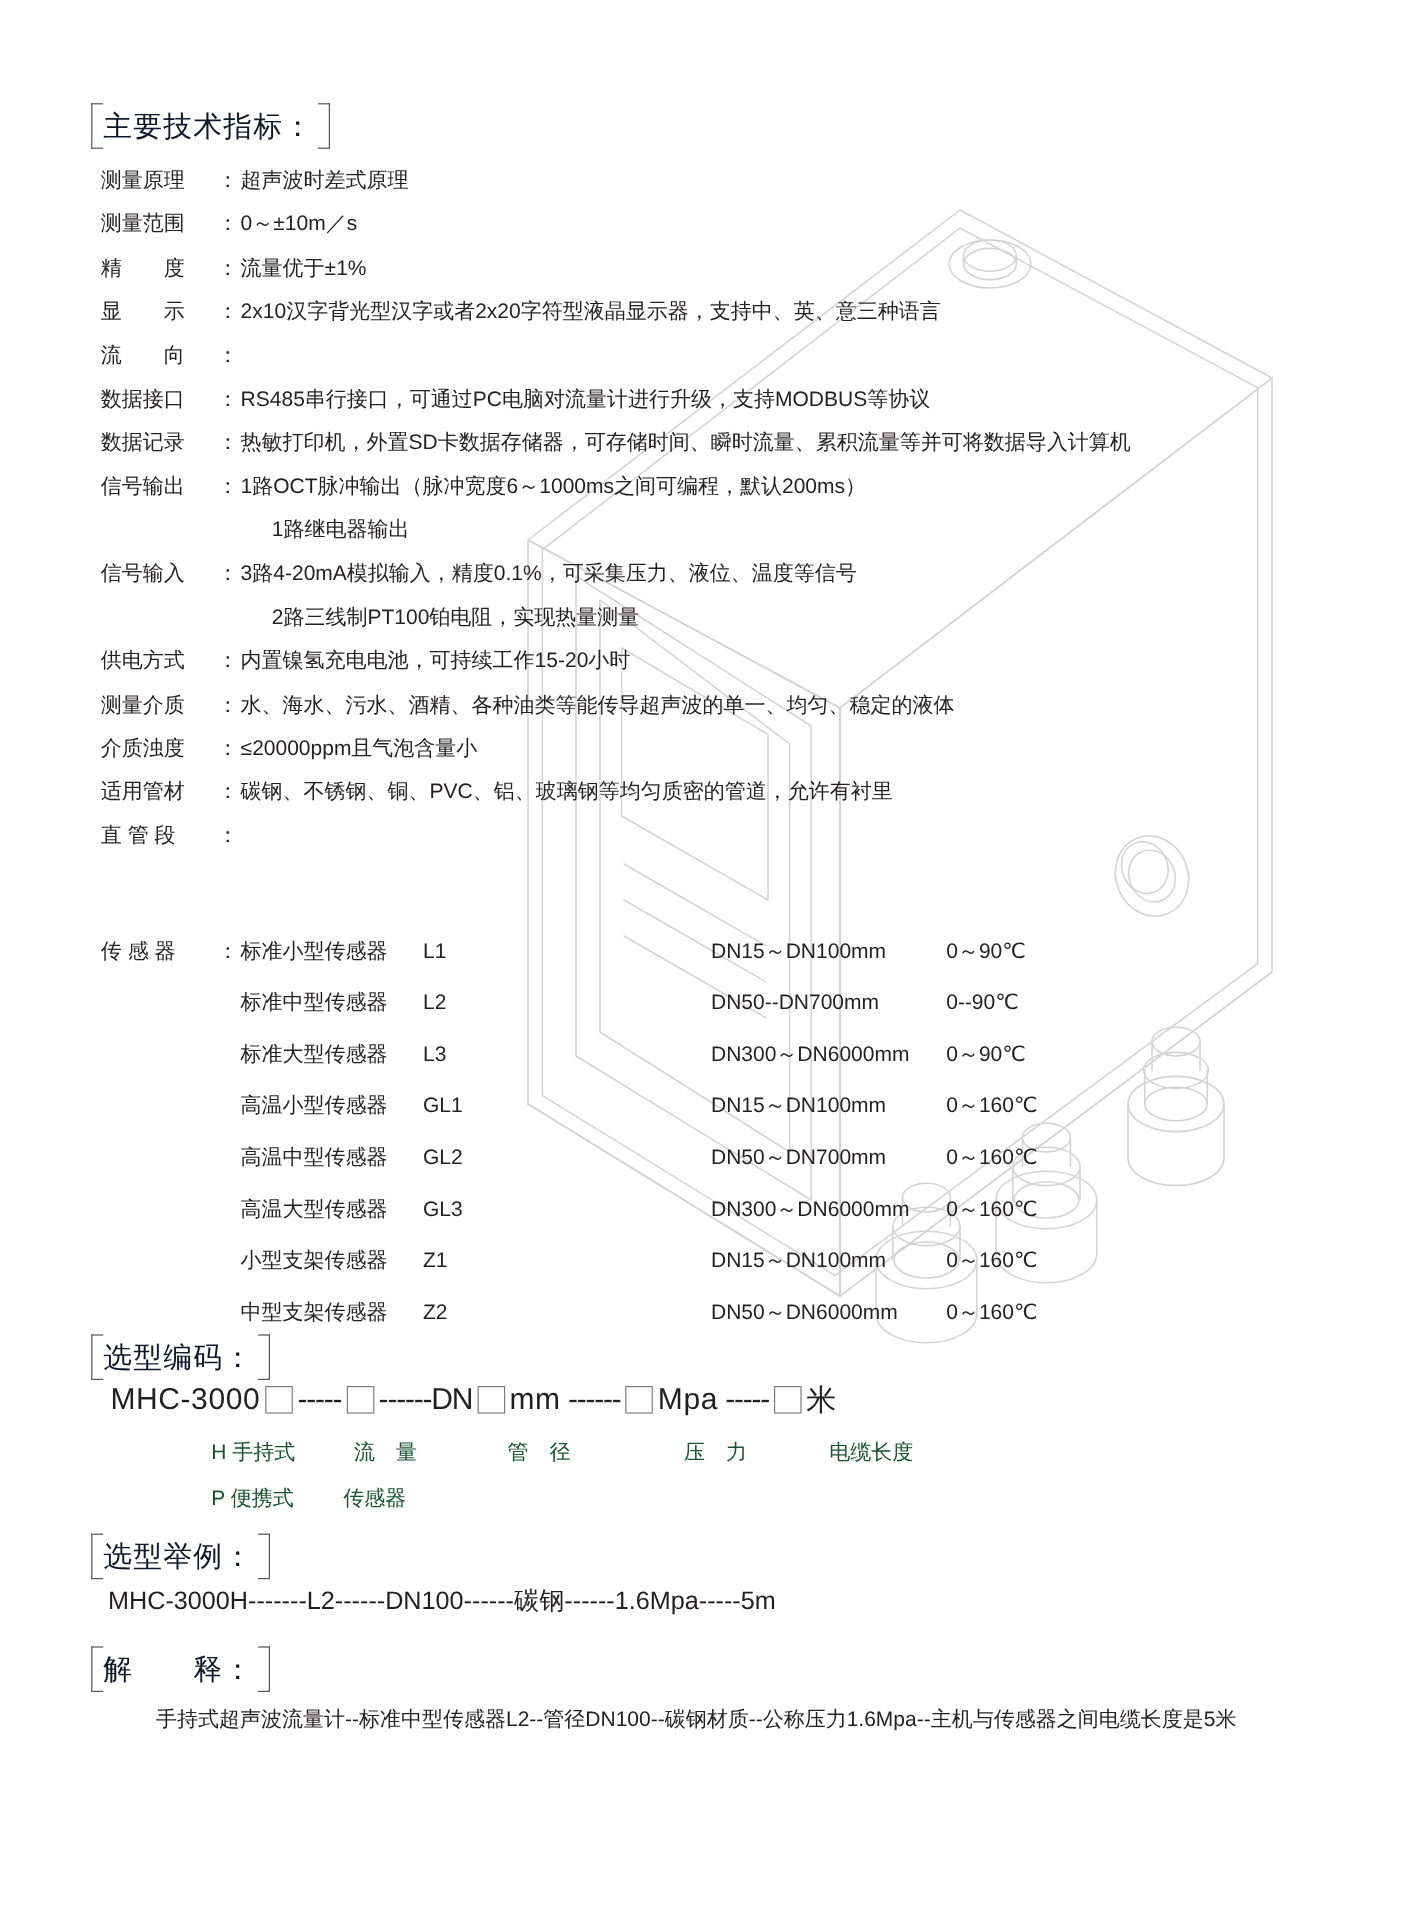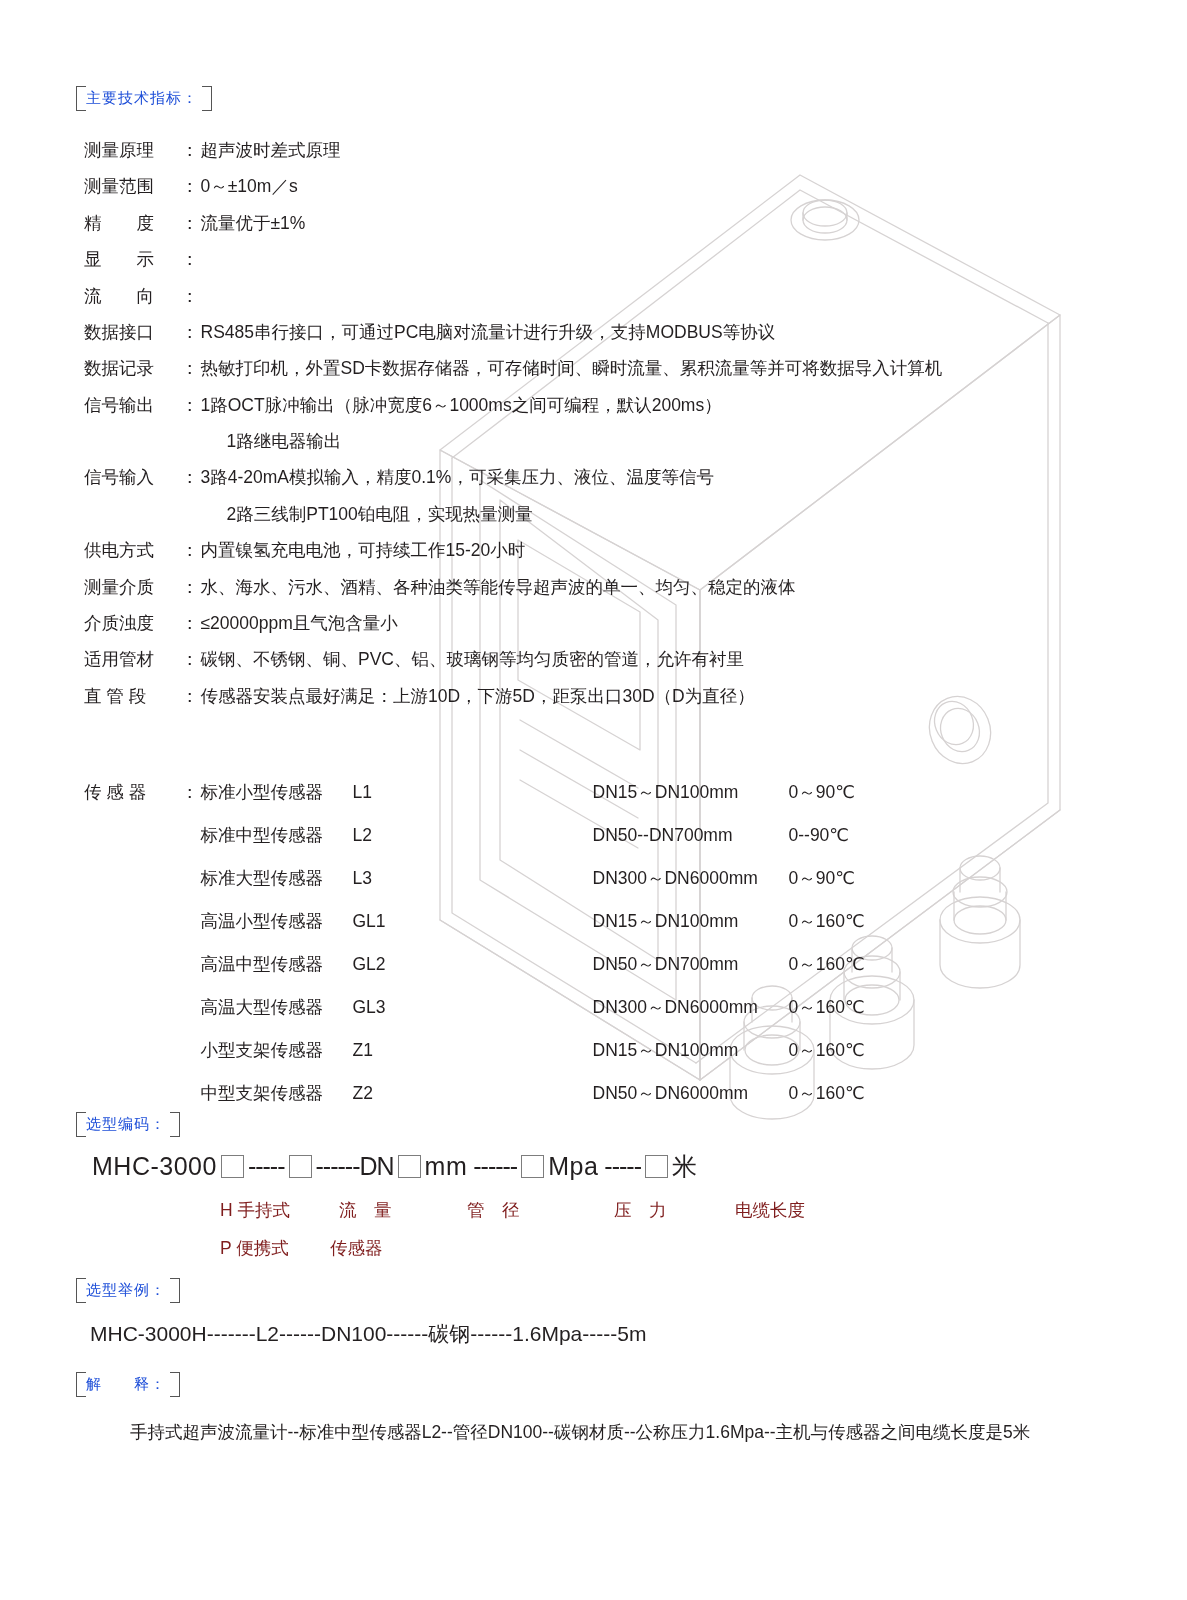--- a/index.html
+++ b/index.html
@@ -26,23 +26,23 @@
     left: 400px;
     width: 790px;
     height: 1010px;
     pointer-events: none;
     opacity: 0.85;
   }
 
   
   .sec-head {
     position: absolute;
-    font-size: 15px;
+    font-size: 24px;
     letter-spacing: 1px;
-    color: #1d4ed8;
+    color: #0f172a;
     padding: 3px 14px 3px 10px;
     white-space: nowrap;
   }
   .sec-head::before,
   .sec-head::after {
     content: "";
     position: absolute;
     width: 9px;
     top: 0;
     bottom: 0;
@@ -139,23 +139,22 @@
     height: 21px;
     border: 1.4px solid #7d7d7d;
     margin: 0 4px;
     vertical-align: middle;
   }
   .code-line .dash { letter-spacing: -1px; }
 
   .code-legend {
     position: absolute;
     font-size: 17.5px;
-    color: #7f1d1d;
-    white-space: nowrap;
-    margin-left: 44px;
+    color: #14532d;
+    white-space: nowrap;
   }
 
   
   .plain-line {
     position: absolute;
     left: 90px;
     font-size: 21px;
     letter-spacing: 0px;
     white-space: nowrap;
   }
@@ -248,20 +247,21 @@
       <span class="spec-value">0～±10m／s</span>
     </div>
     <div class="spec-row">
       <span class="spec-label spread">精　　度</span>
       <span class="spec-colon">：</span>
       <span class="spec-value">流量优于±1%</span>
     </div>
     <div class="spec-row">
       <span class="spec-label spread">显　　示</span>
       <span class="spec-colon">：</span>
+      <span class="spec-value">2x10汉字背光型汉字或者2x20字符型液晶显示器，支持中、英、意三种语言</span>
     </div>
     <div class="spec-row">
       <span class="spec-label spread">流　　向</span>
       <span class="spec-colon">：</span>
     </div>
     <div class="spec-row">
       <span class="spec-label">数据接口</span>
       <span class="spec-colon">：</span>
       <span class="spec-value">RS485串行接口，可通过PC电脑对流量计进行升级，支持MODBUS等协议</span>
     </div>
@@ -306,21 +306,20 @@
       <span class="spec-value">≤20000ppm且气泡含量小</span>
     </div>
     <div class="spec-row">
       <span class="spec-label">适用管材</span>
       <span class="spec-colon">：</span>
       <span class="spec-value">碳钢、不锈钢、铜、PVC、铝、玻璃钢等均匀质密的管道，允许有衬里</span>
     </div>
     <div class="spec-row">
       <span class="spec-label">直 管 段</span>
       <span class="spec-colon">：</span>
-      <span class="spec-value">传感器安装点最好满足：上游10D，下游5D，距泵出口30D（D为直径）</span>
     </div>
   </div>
 
   <div class="sensor-block">
     <div class="sensor-row">
       <span class="sensor-label">传 感 器</span>
       <span class="sensor-colon">：</span>
       <span class="sensor-name">标准小型传感器</span>
       <span class="sensor-code">L1</span>
       <span class="sensor-dn">DN15～DN100mm</span>

